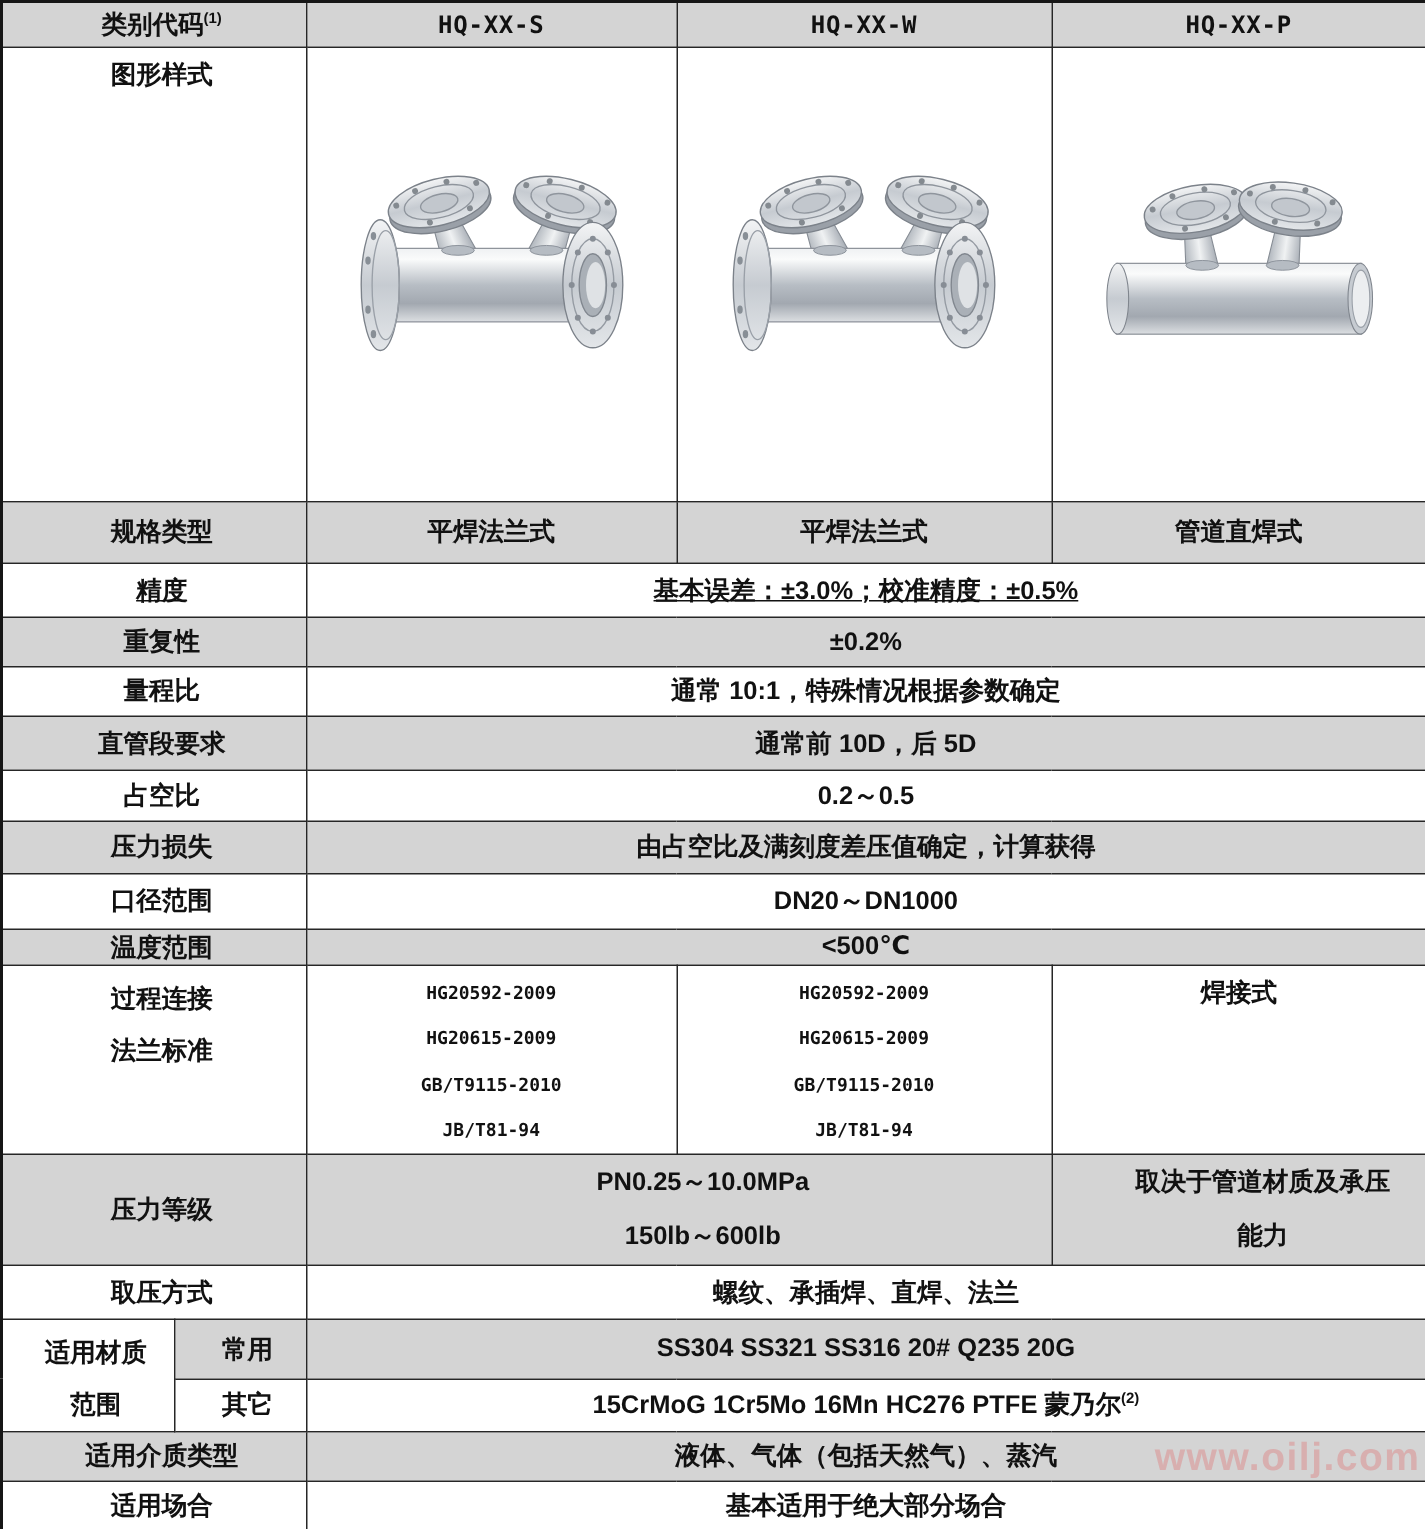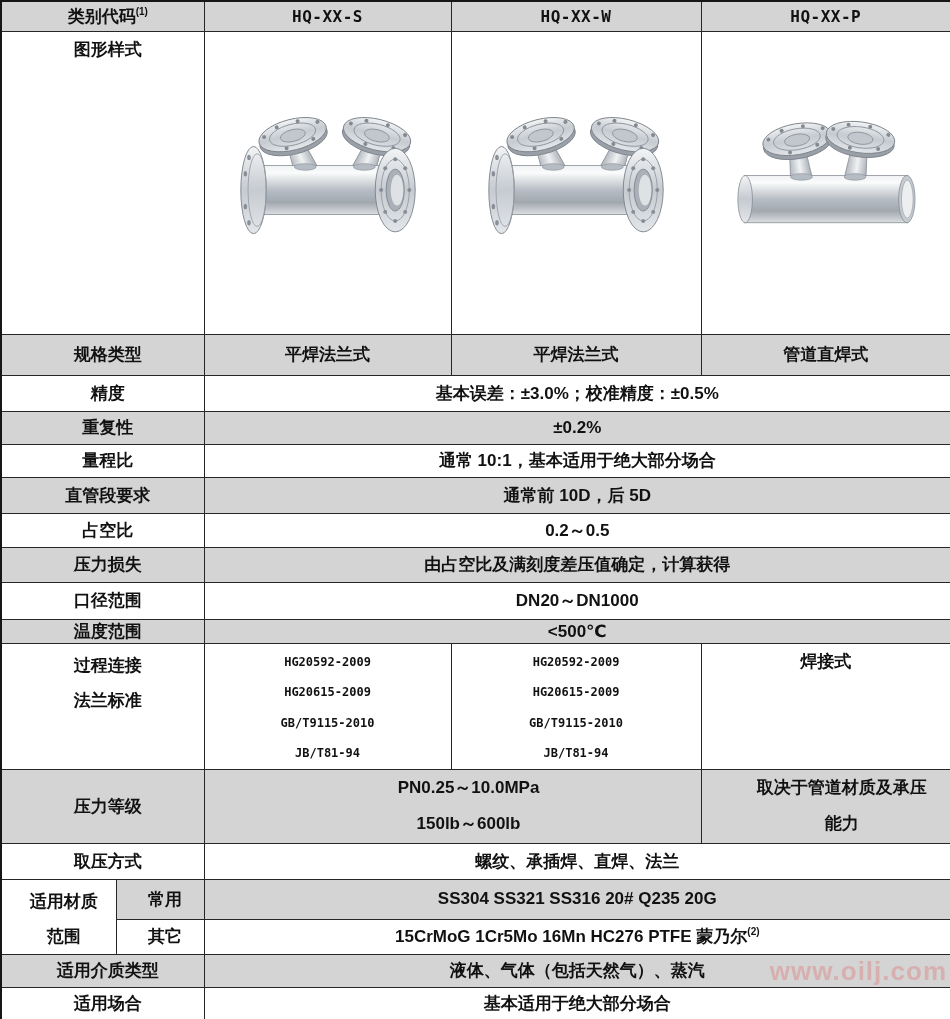--- a/index.html
+++ b/index.html
@@ -25,21 +25,21 @@
   }
   
   tbody tr:nth-child(odd) td { background: #d4d4d4; }
   tbody tr:nth-child(even) td { background: #ffffff; }
   td.wbg { background: #ffffff !important; }
 
   
   tbody tr:nth-child(1)  { height: 30px; }
   tbody tr:nth-child(2)  { height: 303px; }
   tbody tr:nth-child(3)  { height: 41px; margin-left: 36px; }
-  tbody tr:nth-child(4)  { height: 36px; }
+  tbody tr:nth-child(4)  { height: 36px; text-decoration: underline; }
   tbody tr:nth-child(5)  { height: 33px; }
   tbody tr:nth-child(6)  { height: 33px; }
   tbody tr:nth-child(7)  { height: 36px; }
   tbody tr:nth-child(8)  { height: 34px; }
   tbody tr:nth-child(9)  { height: 35px; }
   tbody tr:nth-child(10) { height: 37px; }
   tbody tr:nth-child(11) { height: 22px; }
   tbody tr:nth-child(12) { height: 123px; }
   tbody tr:nth-child(13) { height: 74px; }
   tbody tr:nth-child(14) { height: 36px; }
@@ -202,21 +202,21 @@
       <td colspan="3" class="val">基本误差：±3.0%；校准精度：±0.5%</td>
     </tr>
 
     <tr>
       <td colspan="2" class="lab">重复性</td>
       <td colspan="3" class="val">±0.2%</td>
     </tr>
 
     <tr>
       <td colspan="2" class="lab">量程比</td>
-      <td colspan="3" class="val">通常 10:1，基本适用于绝大部分场合</td>
+      <td colspan="3" class="val">通常 10:1，特殊情况根据参数确定</td>
     </tr>
 
     <tr>
       <td colspan="2" class="lab">直管段要求</td>
       <td colspan="3" class="val">通常前 10D，后 5D</td>
     </tr>
 
     <tr>
       <td colspan="2" class="lab">占空比</td>
       <td colspan="3" class="val">0.2～0.5</td>

